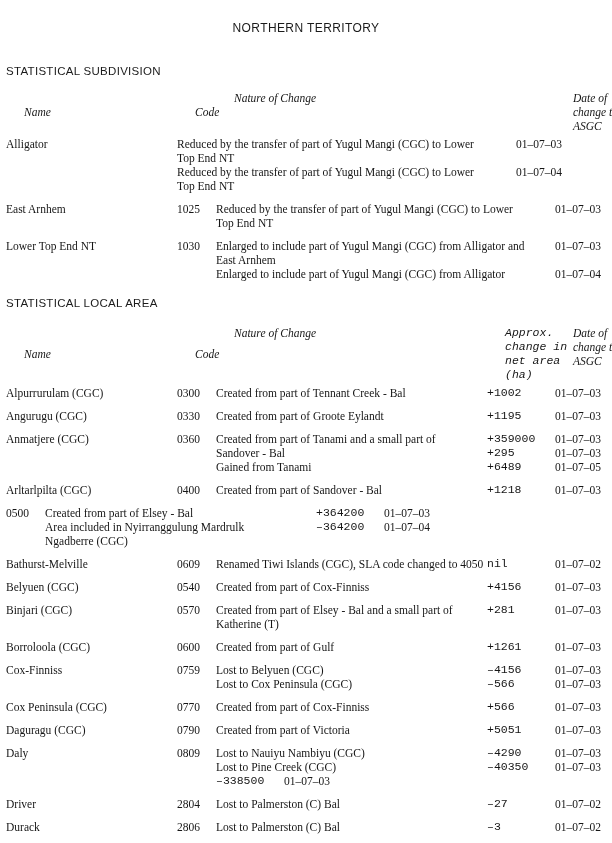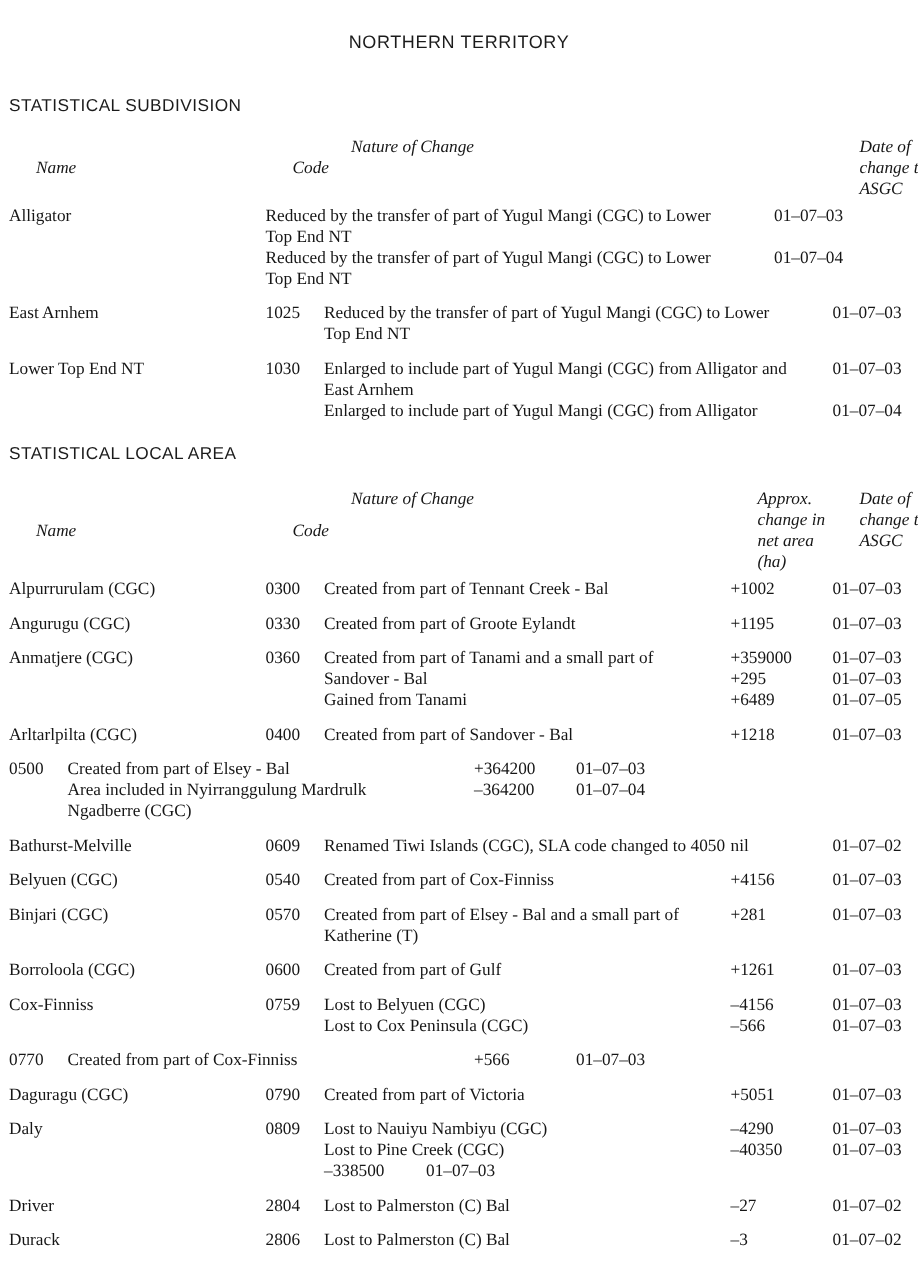--- a/index.html
+++ b/index.html
@@ -44,21 +44,21 @@
   .sec-sla .thead{margin-top:16px;}
   .rows{margin-left:6px;margin-top:4px;}
   .row{display:flex;margin-bottom:9px;}
   .c-name{width:171px;flex:none;white-space:nowrap;overflow:visible;}
   .c-code{width:39px;flex:none;white-space:nowrap;}
   .lines{width:396px;flex:none;}
   .line{display:flex;}
   .c-nature{flex:none;white-space:nowrap;overflow:visible;}
   .sec-ssd .c-nature{width:339px;}
   .sec-sla .c-nature{width:271px;}
-  .c-area{width:68px;flex:none;white-space:nowrap;}
+  .c-area{width:68px;flex:none;white-space:nowrap;font-family:Liberation Mono, monospace;}
   .c-date{width:57px;flex:none;white-space:nowrap;}
   .pre{white-space:pre-line;}
 </style>
 </head>
 <body>
 
 <div class="page">
   <div class="title">NORTHERN TERRITORY</div>
   <div id="sections">
       <div class="section sec-ssd">
@@ -283,20 +283,21 @@
                 <div class="c-date">01–07–03</div>
               </div>
               <div class="line">
                 <div class="c-nature">Lost to Cox Peninsula (CGC)</div>
                 <div class="c-area">–566</div>
                 <div class="c-date">01–07–03</div>
               </div>
             </div>
           </div>
           <div class="row">
+            <div class="c-name">Cox Peninsula (CGC)</div>
             <div class="c-code">0770</div>
             <div class="lines">
               <div class="line">
                 <div class="c-nature">Created from part of Cox-Finniss</div>
                 <div class="c-area">+566</div>
                 <div class="c-date">01–07–03</div>
               </div>
             </div>
           </div>
           <div class="row">

